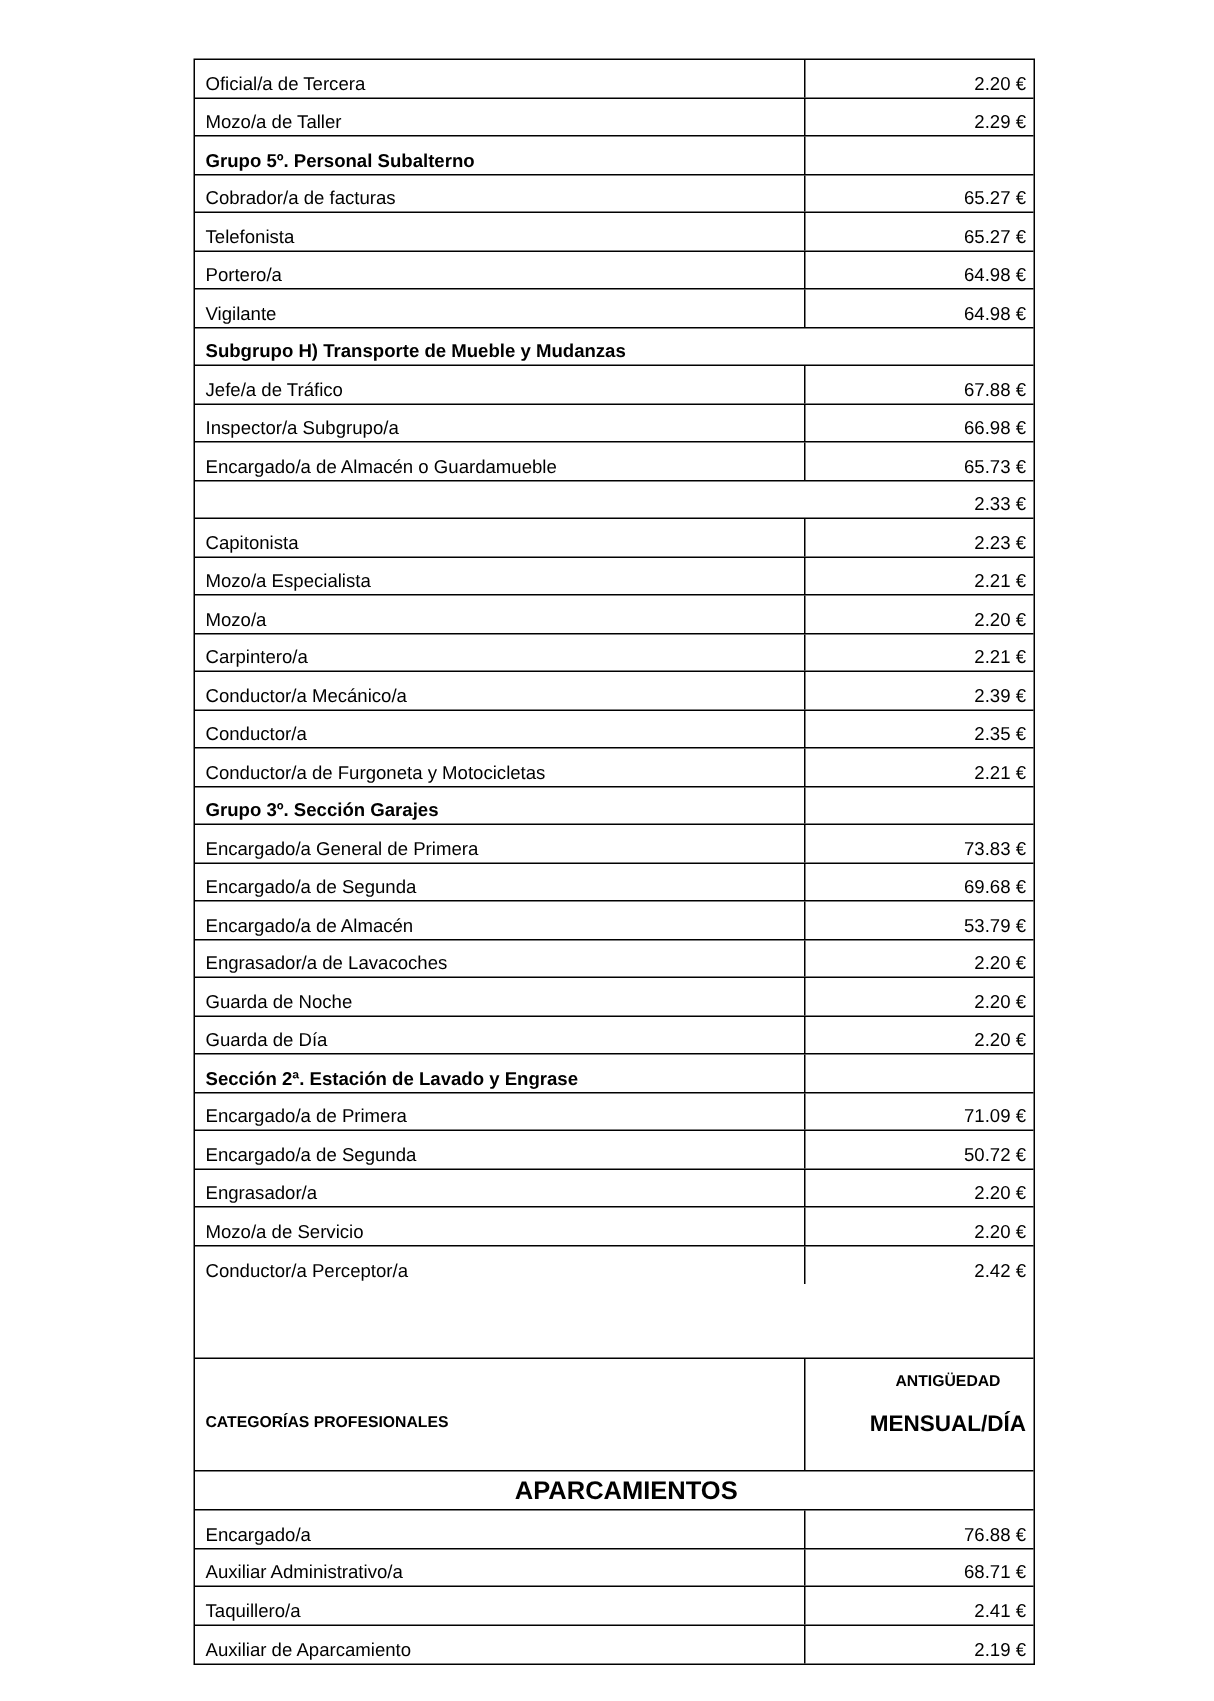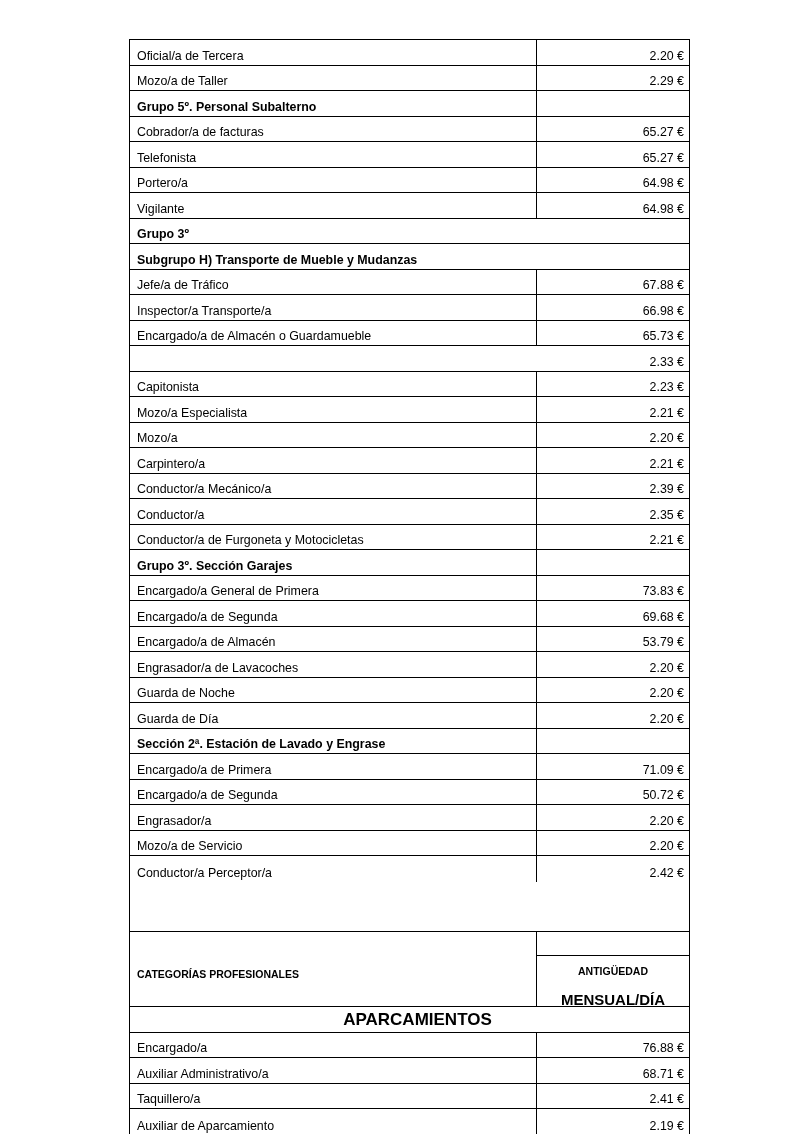--- a/index.html
+++ b/index.html
@@ -9,21 +9,21 @@
   .row { position:relative; display:flex; border-bottom:1px solid #000; box-sizing:border-box; height:25.5px; }
   .row:last-child { border-bottom:none; }
   .c1 { width:407px; border-right:1px solid #000; box-sizing:border-box; position:relative; }
   .c2 { flex:1; position:relative; }
   .full { flex:1; position:relative; }
   .txt { position:absolute; left:7px; bottom:2px; font-size:12.4px; line-height:14px; white-space:nowrap; }
   .bold { font-weight:bold; }
   .val { position:absolute; right:5px; bottom:2px; font-size:12.4px; line-height:14px; white-space:nowrap; }
   .blank { height:50px; }
   .hdr { height:75px; }
-  .hdr .c2 { display:flex; flex-direction:column; }
+  .hdr .c2 { display:flex; flex-direction:row;gap:38px; }
   .hdr .c2 .top { height:24px; border-bottom:1px solid #000; box-sizing:border-box; }
   .hdr .c2 .bot { flex:1; position:relative; }
   .hcat { position:absolute; left:7px; top:36px; font-size:10.5px; font-weight:bold; }
   .hant { position:absolute; left:0; right:0; text-align:center; top:9px; font-size:10.5px; font-weight:bold; }
   .hmen { position:absolute; left:0; right:0; text-align:center; top:35px; font-size:15px; font-weight:bold; }
   .apar { height:26px; }
   .apar .full span { position:absolute; left:16px; right:0; text-align:center; top:3px; font-size:17px; font-weight:bold; }
 </style>
 </head>
 <body>
@@ -79,39 +79,34 @@
       <div class="row">
         <div class="c1">
           <span class="txt">Vigilante</span>
         </div>
         <div class="c2">
           <span class="val">64.98 €</span>
         </div>
       </div>
       <div class="row">
         <div class="full">
-          <span class="txt bold">Grupo 3º</span>
-        </div>
-      </div>
-      <div class="row">
-        <div class="full">
           <span class="txt bold">Subgrupo H)  Transporte de Mueble y Mudanzas</span>
         </div>
       </div>
       <div class="row">
         <div class="c1">
           <span class="txt">Jefe/a de Tráfico</span>
         </div>
         <div class="c2">
           <span class="val">67.88 €</span>
         </div>
       </div>
       <div class="row">
         <div class="c1">
-          <span class="txt">Inspector/a Transporte/a</span>
+          <span class="txt">Inspector/a Subgrupo/a</span>
         </div>
         <div class="c2">
           <span class="val">66.98 €</span>
         </div>
       </div>
       <div class="row">
         <div class="c1">
           <span class="txt">Encargado/a de Almacén o Guardamueble</span>
         </div>
         <div class="c2">

